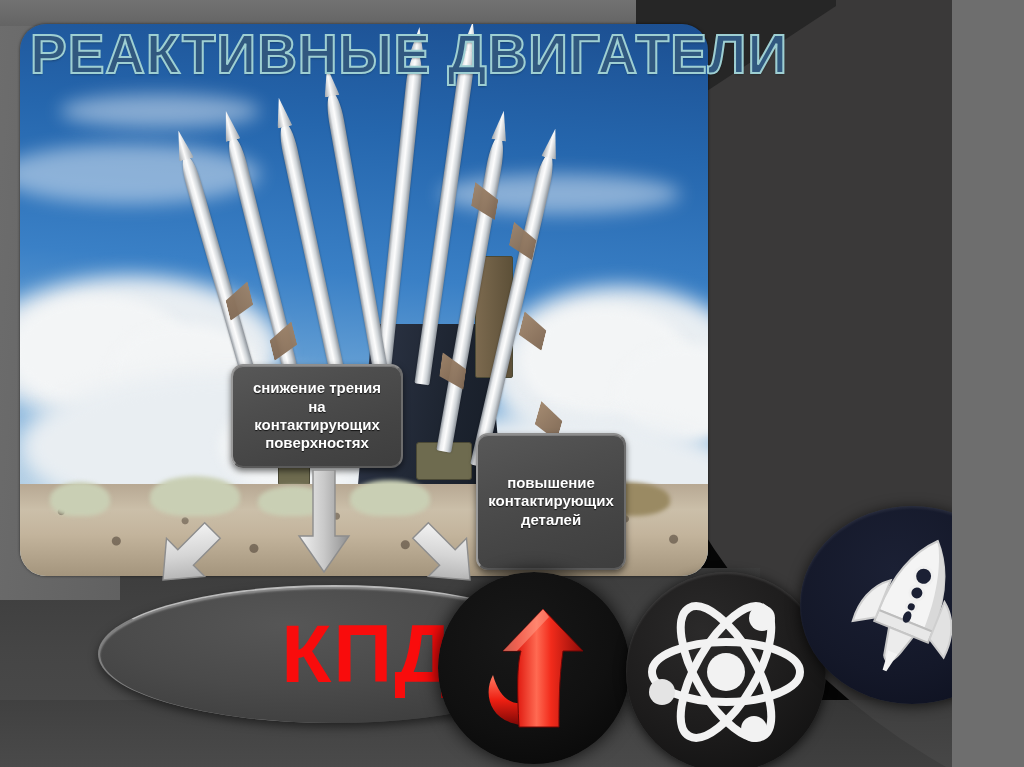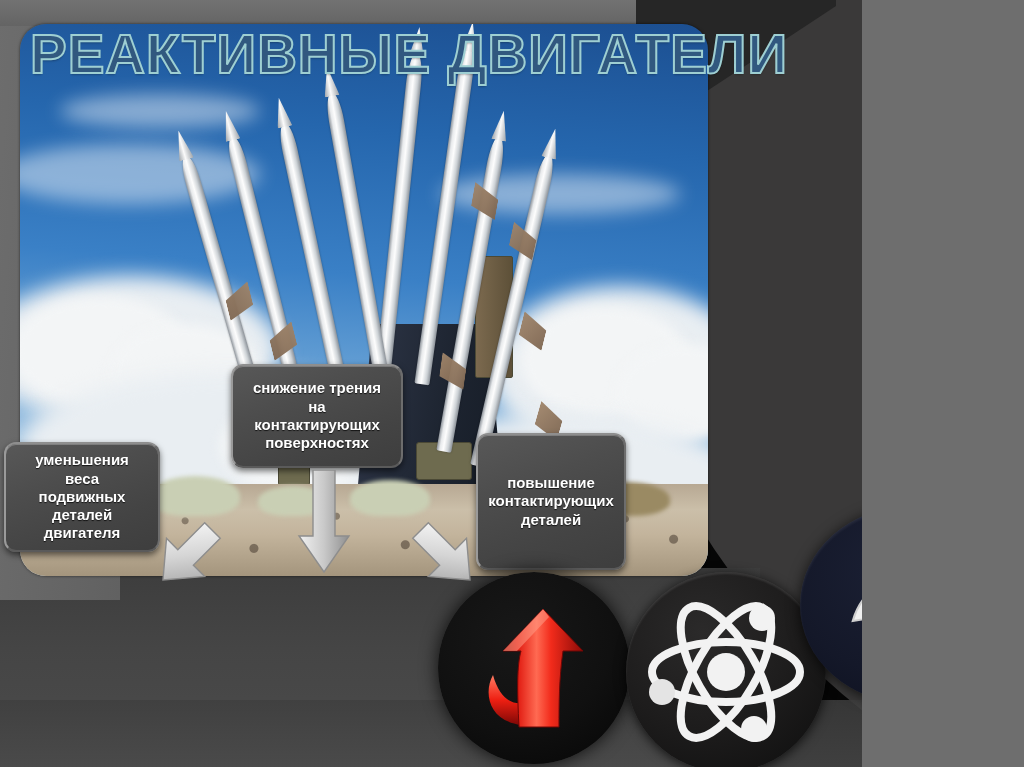--- a/index.html
+++ b/index.html
@@ -1,21 +1,21 @@
 <!DOCTYPE html>
 <html><head>
 <meta charset="utf-8">
 <style>
   html,body{margin:0;padding:0;}
   body{
     width:1024px;height:767px;overflow:hidden;
     font-family:"Liberation Sans",sans-serif;
     background:#6e6e6e;
   }
-  #slide{position:relative;width:862px;height:767px;overflow:hidden;}
+  #slide{position:relative;width:952px;height:767px;overflow:hidden;}
 
   
   .bg-base{
     position:absolute;inset:0;
     background:linear-gradient(100deg,#6b6b6b 0%,#6f6f6f 14%,#5c5c5c 22%,#3a3a3a 40%,#343434 60%,#3b3b3b 80%,#474747 100%);
   }
   .bg-dark-right{
     position:absolute;left:150px;top:-120px;width:1200px;height:1010px;
     background:#333232;
     border-radius:0 0 0 100%;
@@ -262,23 +262,20 @@
     <div class="veg" style="left:30px;width:60px;height:34px;"></div>
     <div class="veg" style="left:130px;width:90px;height:40px;"></div>
     <div class="veg" style="left:238px;width:70px;height:30px;"></div>
     <div class="veg" style="left:330px;width:80px;height:36px;"></div>
     <div class="veg" style="left:470px;width:70px;height:30px;background:#8e7d58;"></div>
     <div class="veg" style="left:560px;width:90px;height:34px;background:#9a8a63;"></div>
   </div>
 
   <div class="title">РЕАКТИВНЫЕ ДВИГАТЕЛИ</div>
 
-  <div class="box" id="box-left">
-    <span>уменьшения веса подвижных деталей двигателя</span>
-  </div>
   <div class="box" id="box-center">
     <span>снижение трения на контактирующих поверхностях</span>
   </div>
   <div class="box" id="box-right">
     <span>повышение контактирующих деталей</span>
   </div>
 
   <div class="arrow" id="arrow-left">
     <svg width="70" height="72" viewBox="0 0 70 72">
       <defs>
@@ -313,20 +310,23 @@
             <stop offset=".5" stop-color="#d5d5d5"></stop>
             <stop offset="1" stop-color="#9a9a9a"></stop>
       </linearGradient>
         </defs>
       <g transform="rotate(-45 36 36)">
         <path d="M25 0 L47 0 L47 38 L63 38 L36 70 L9 38 L25 38 Z" fill="url(#ag3)" stroke="#8d8d8d" stroke-width="1.4"></path>
       </g>
     </svg>
   </div>
 
+  <div class="kpd-ellipse">
+    <div class="kpd-text">КПД</div>
+  </div>
 
   <div class="circ" id="circle-arrow">
     <div class="icon-fill">
       <svg width="150" height="150" viewBox="0 0 150 150">
         <defs>
           <linearGradient id="rg1" x1="0" y1="0" x2="1" y2="0">
             <stop offset="0" stop-color="#8c0a07"></stop>
               <stop offset=".18" stop-color="#e01a10"></stop>
             <stop offset=".42" stop-color="#ff6a52"></stop>
               <stop offset=".6" stop-color="#f22b1b"></stop>

